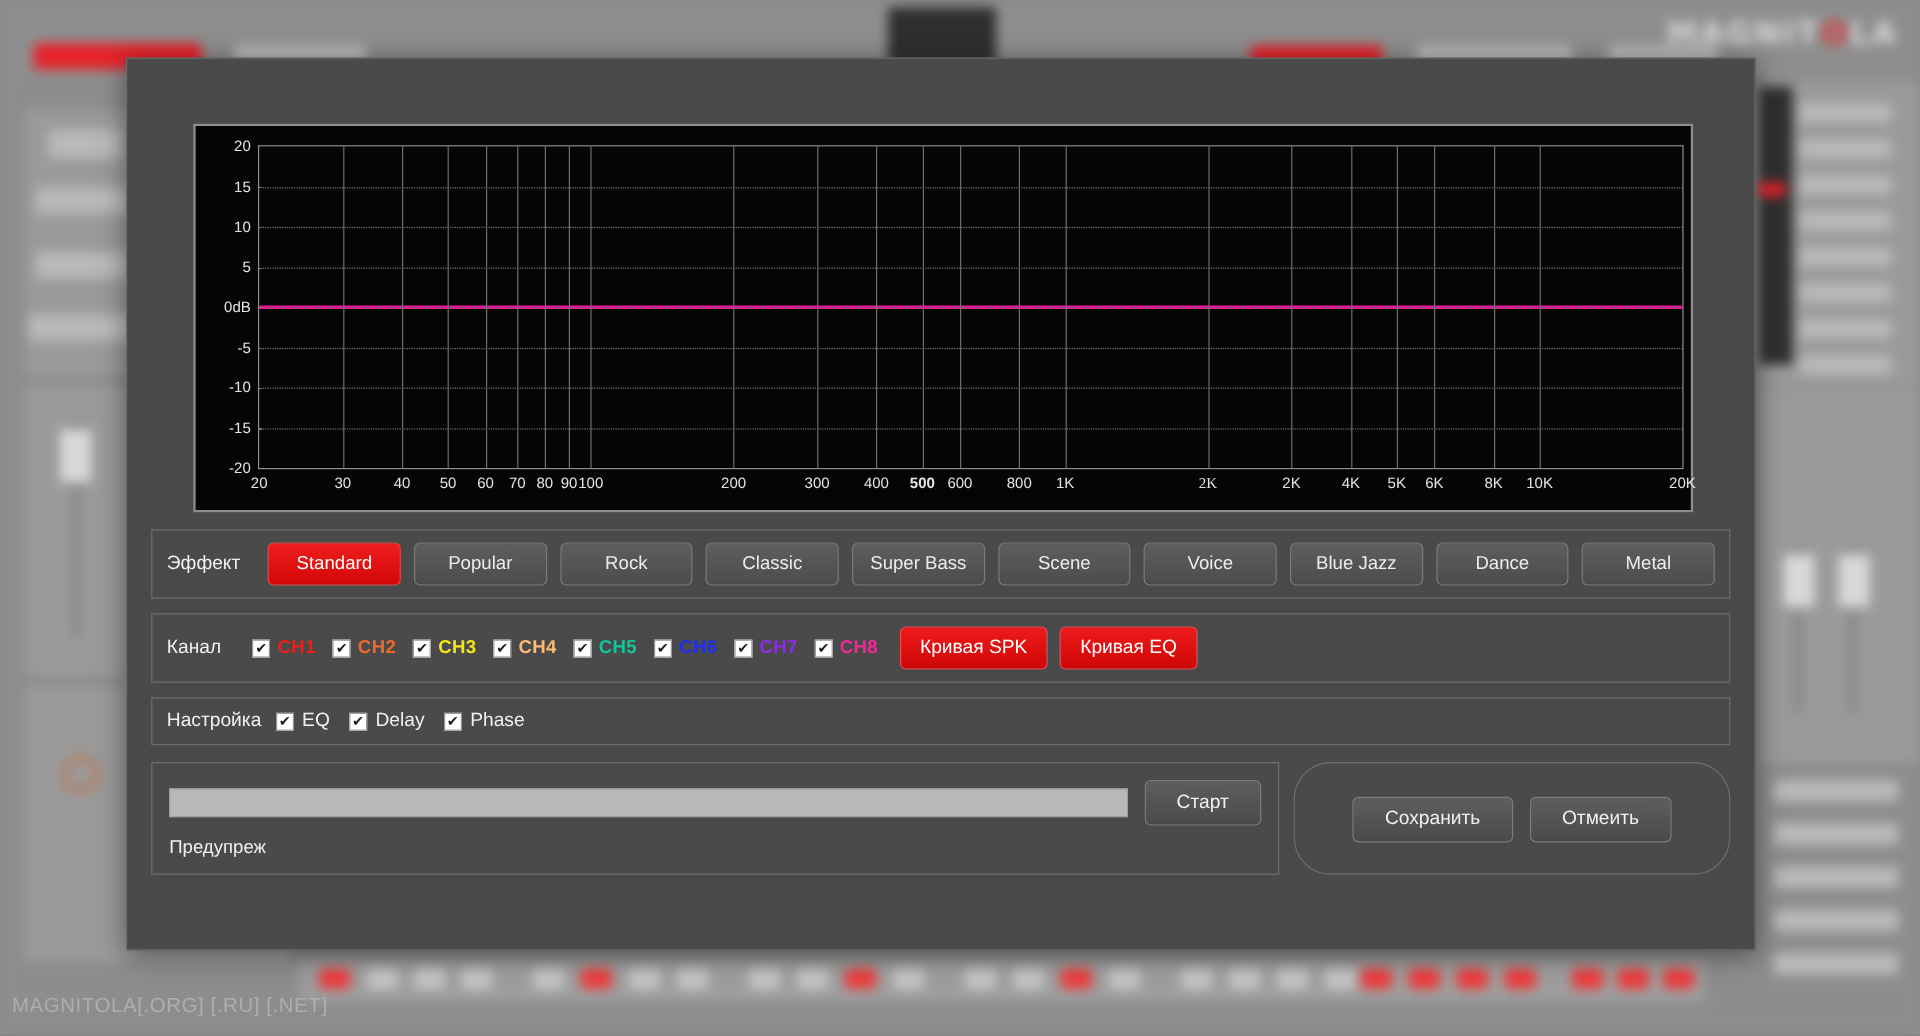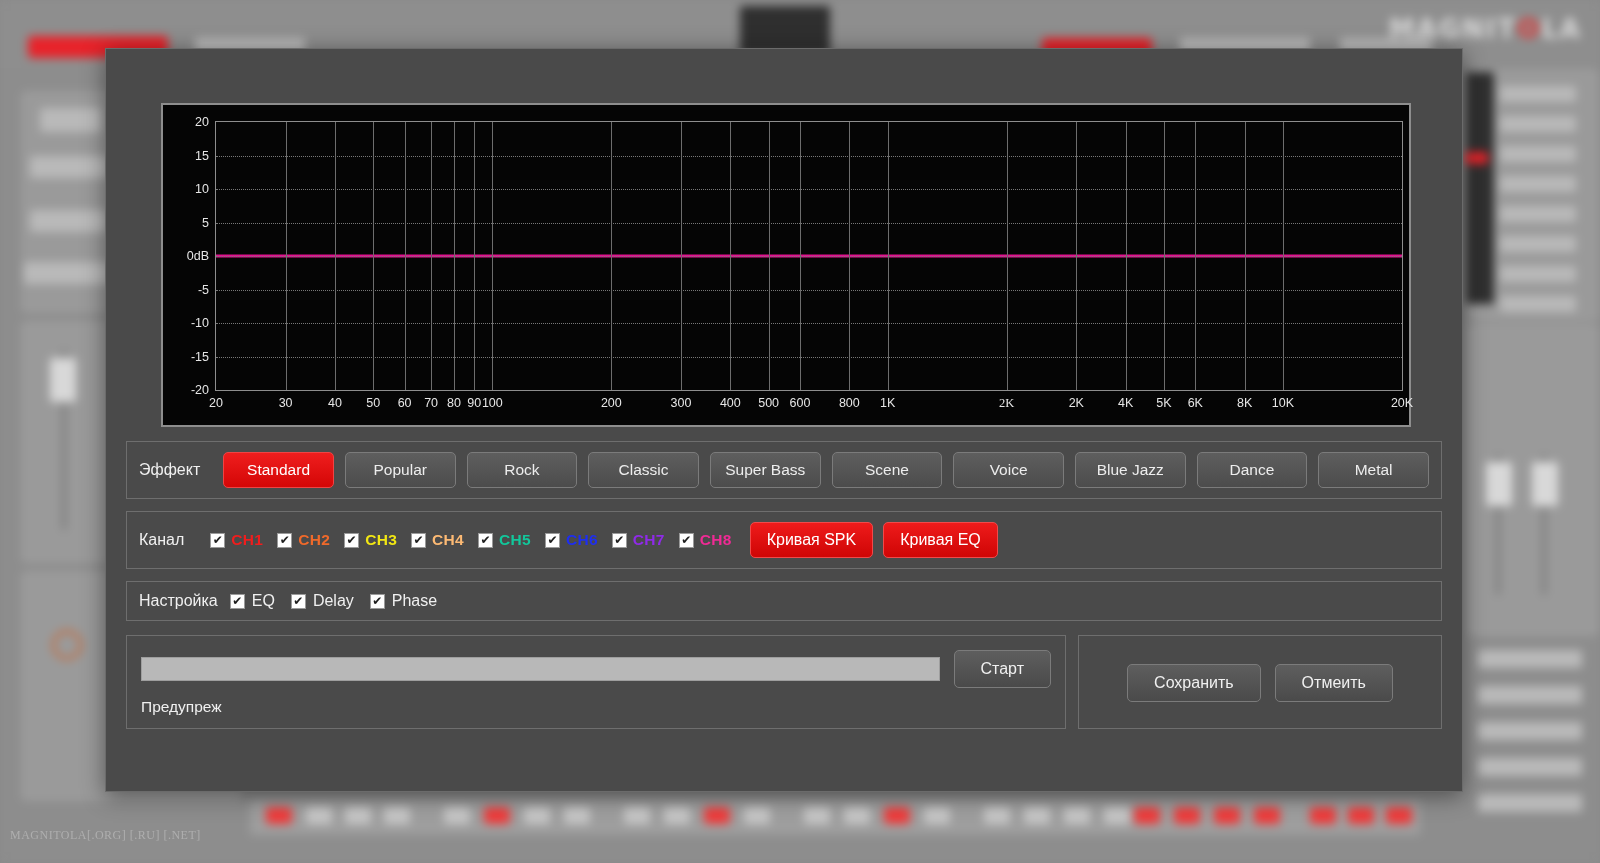--- a/index.html
+++ b/index.html
@@ -48,22 +48,22 @@
   .bg-logo .accent { color: #e03a3a; }
   .bg-bottombar {
     position: absolute; left: 250px; top: 800px; width: 1170px; height: 35px;
     background: #9e9e9e;
   }
   .bg-chip { position: absolute; top: 807px; width: 26px; height: 17px; background: #c6c6c6; border-radius: 3px; }
   .bg-chip.red { background: #ef3b3b; }
 
   .watermark {
     position: absolute; left: 10px; top: 828px;
-    font-family: Liberation Serif, serif;
-    font-size: 12px; color: #b4b4b4; letter-spacing: 0.5px;
+    font-family: Liberation Sans, sans-serif;
+    font-size: 17px; color: #b4b4b4; letter-spacing: 0.5px;
     z-index: 5; opacity: 0.85;
   }
 
   
   #dialog {
     position: absolute; left: 105px; top: 48px;
     width: 1358px; height: 744px;
     background: #4a4a4a;
     border: 1px solid #6b6b6b;
     box-shadow: 0 4px 22px rgba(0,0,0,0.45);
@@ -178,21 +178,21 @@
   .greybtn {
     background: linear-gradient(#5e5e5e, #4a4a4a);
     border: 1px solid #7b7b7b; border-radius: 5px;
     color: #f0f0f0; font-size: 16px; padding: 9px 26px;
     cursor: pointer; white-space: nowrap;
     font-family: "Liberation Sans", sans-serif;
   }
   .warn { color: #f0f0f0; font-size: 15.5px; margin-top: 10px; }
   .panel-right {
     flex: 1; display: flex; align-items: center;
-    justify-content: center; gap: 14px;
+    justify-content: center; gap: 14px; border-radius: 31px;
   }
 </style>
 </head>
 <body>
 
 <div id="bg">
   <div class="bg-topbar"></div>
 
   <div class="bg-redbtn" style="left:28px; top:36px; width:140px; height:22px;"></div>
   <div class="bg-greybtn" style="left:195px; top:38px; width:110px; height:16px;"></div>
@@ -316,21 +316,21 @@
           <div class="xlabel" style="left: 21.7738%;">90</div>
           <div class="vgrid" style="left: 23.299%;"></div>
           <div class="xlabel" style="left: 23.299%;">100</div>
           <div class="vgrid" style="left: 33.3333%;"></div>
           <div class="xlabel" style="left: 33.3333%;">200</div>
           <div class="vgrid" style="left: 39.203%;"></div>
           <div class="xlabel" style="left: 39.203%;">300</div>
           <div class="vgrid" style="left: 43.3677%;"></div>
           <div class="xlabel" style="left: 43.3677%;">400</div>
           <div class="vgrid" style="left: 46.598%;"></div>
-          <div class="xlabel" style="left: 46.598%;">500</div>
+          <div class="xlabel" style="left: 46.598%; font-weight: bold;">500</div>
           <div class="vgrid" style="left: 49.2374%;"></div>
           <div class="xlabel" style="left: 49.2374%;">600</div>
           <div class="vgrid" style="left: 53.402%;"></div>
           <div class="xlabel" style="left: 53.402%;">800</div>
           <div class="vgrid" style="left: 56.6323%;"></div>
           <div class="xlabel" style="left: 56.6323%;">1K</div>
           <div class="vgrid" style="left: 66.6667%;"></div>
           <div class="xlabel" style="left: 66.6667%; font-family: Liberation Serif, serif;">2K</div>
           <div class="vgrid" style="left: 72.5364%;"></div>
           <div class="xlabel" style="left: 72.5364%;">2K</div>

